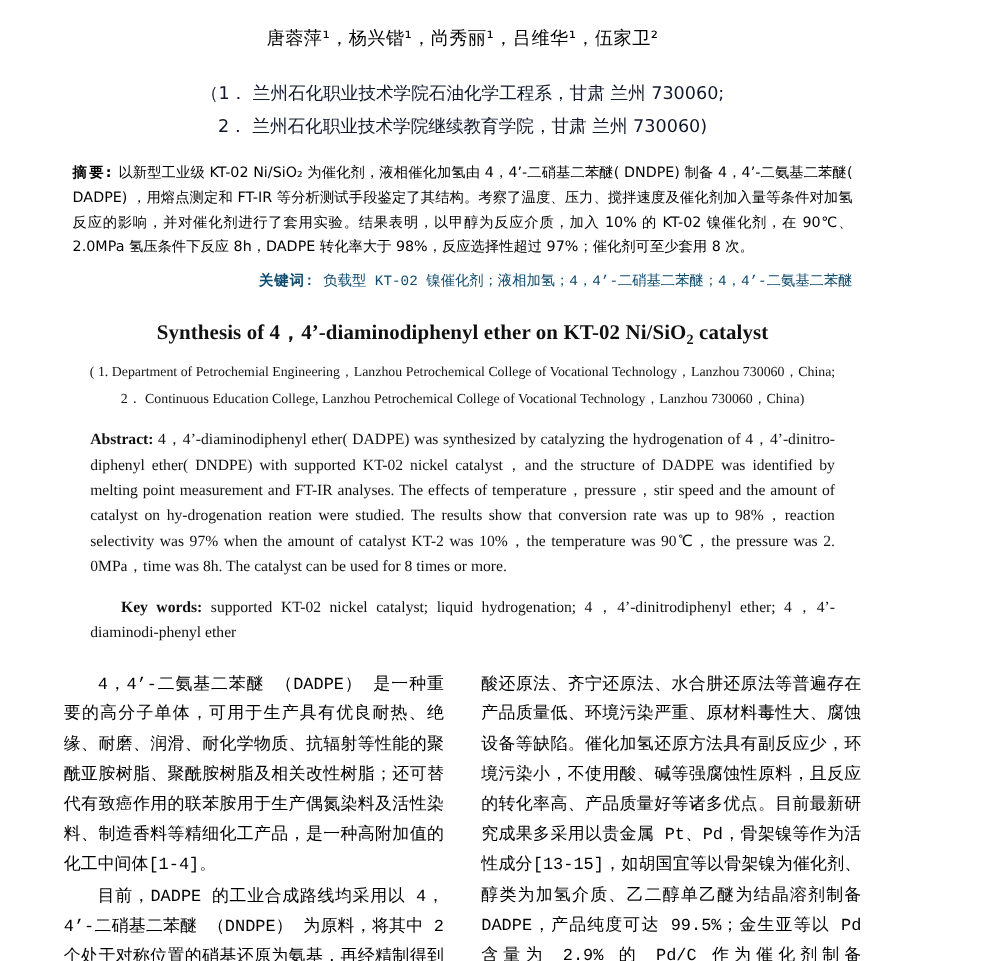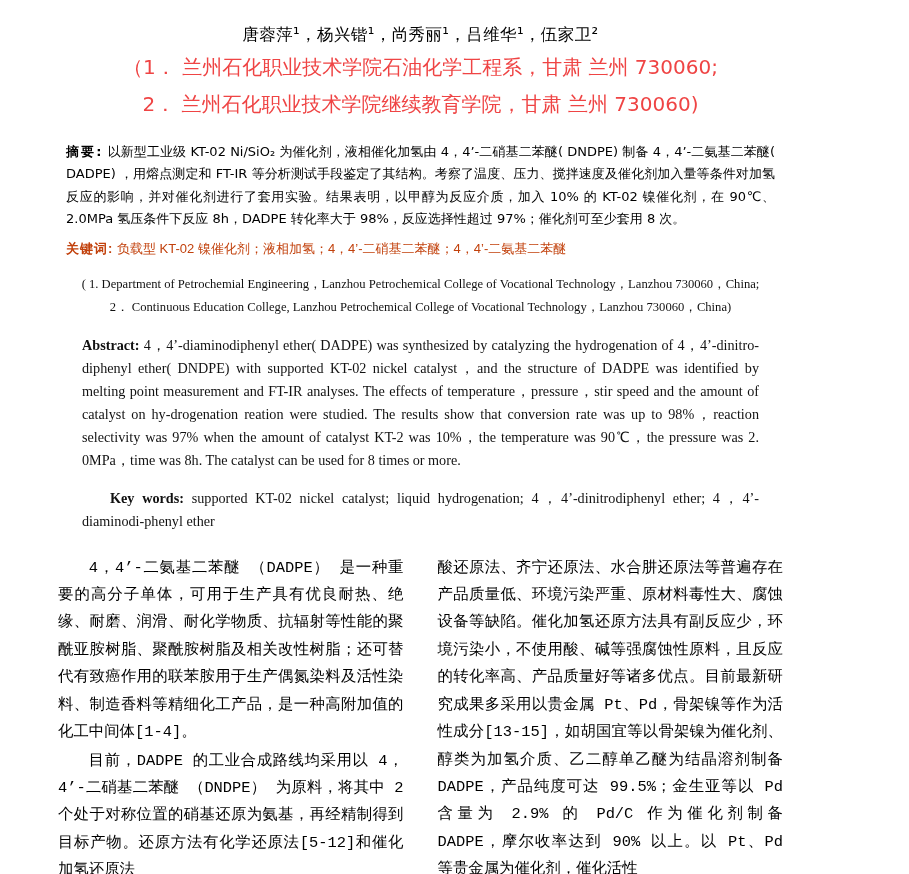--- a/index.html
+++ b/index.html
@@ -25,25 +25,25 @@
   .cn-authors {
     text-align: center;
     font-size: 16.5px;
     font-family: "DejaVu Sans", sans-serif;
     letter-spacing: 0.4px;
     margin-top: 10px;
     color: #000;
   }
   .cn-affils {
     text-align: center;
-    font-size: 20px;
+    font-size: 16px;
     font-family: "DejaVu Sans", sans-serif;
-    margin-top: 3px;
+    margin-top: 24px;
     line-height: 1.85;
-    color: #ef4444;
+    color: #0f172a;
   }
   .cn-affils div {
     white-space: pre;
   }
 
   
   .cn-abstract-block {
     margin: 18px 30px 0 30px;
     font-size: 13px;
     font-family: "DejaVu Sans", sans-serif;
@@ -51,23 +51,24 @@
     text-align: justify;
     color: #000;
   }
   .cn-abstract-block .lead {
     font-weight: bold;
     letter-spacing: 2px;
   }
   .cn-keywords {
     margin: 8px 30px 0 30px;
     font-size: 13px;
-    font-family: Liberation Sans, sans-serif;
+    font-family: Liberation Mono, monospace;
     line-height: 1.7;
-    color: #c2410c;
+    color: #0c4a6e;
+    text-align: right;
   }
   .cn-keywords .lead { font-weight: bold; letter-spacing: 1px; }
 
   
   .en-title {
     text-align: center;
     font-size: 19px;
     font-weight: bold;
     font-family: "Liberation Serif", serif;
     margin-top: 22px;
@@ -142,20 +143,21 @@
   <div class="cn-abstract-block">
     <span class="lead">摘要:</span>
     <span>以新型工业级 KT-02 Ni/SiO₂ 为催化剂，液相催化加氢由 4，4’-二硝基二苯醚( DNDPE) 制备 4，4’-二氨基二苯醚( DADPE) ，用熔点测定和 FT-IR 等分析测试手段鉴定了其结构。考察了温度、压力、搅拌速度及催化剂加入量等条件对加氢反应的影响，并对催化剂进行了套用实验。结果表明，以甲醇为反应介质，加入 10% 的 KT-02 镍催化剂，在 90℃、2.0MPa 氢压条件下反应 8h，DADPE 转化率大于 98%，反应选择性超过 97%；催化剂可至少套用 8 次。</span>
   </div>
 
   <div class="cn-keywords">
     <span class="lead">关键词:</span>
     <span>负载型 KT-02 镍催化剂；液相加氢；4，4’-二硝基二苯醚；4，4’-二氨基二苯醚</span>
   </div>
 
+  <div class="en-title"><span>Synthesis of 4，4’-diaminodiphenyl ether on KT-02 Ni/SiO</span><sub>2</sub><span> catalyst</span></div>
 
 
   <div class="en-affils">
     <div>( 1. Department of Petrochemial Engineering，Lanzhou Petrochemical College of Vocational Technology，Lanzhou 730060，China;</div>
     <div>2． Continuous Education College, Lanzhou Petrochemical College of Vocational Technology，Lanzhou 730060，China)</div>
   </div>
 
   <div class="en-abstract">
     <p class="en-indent">
       <span class="lead">Abstract:</span>

